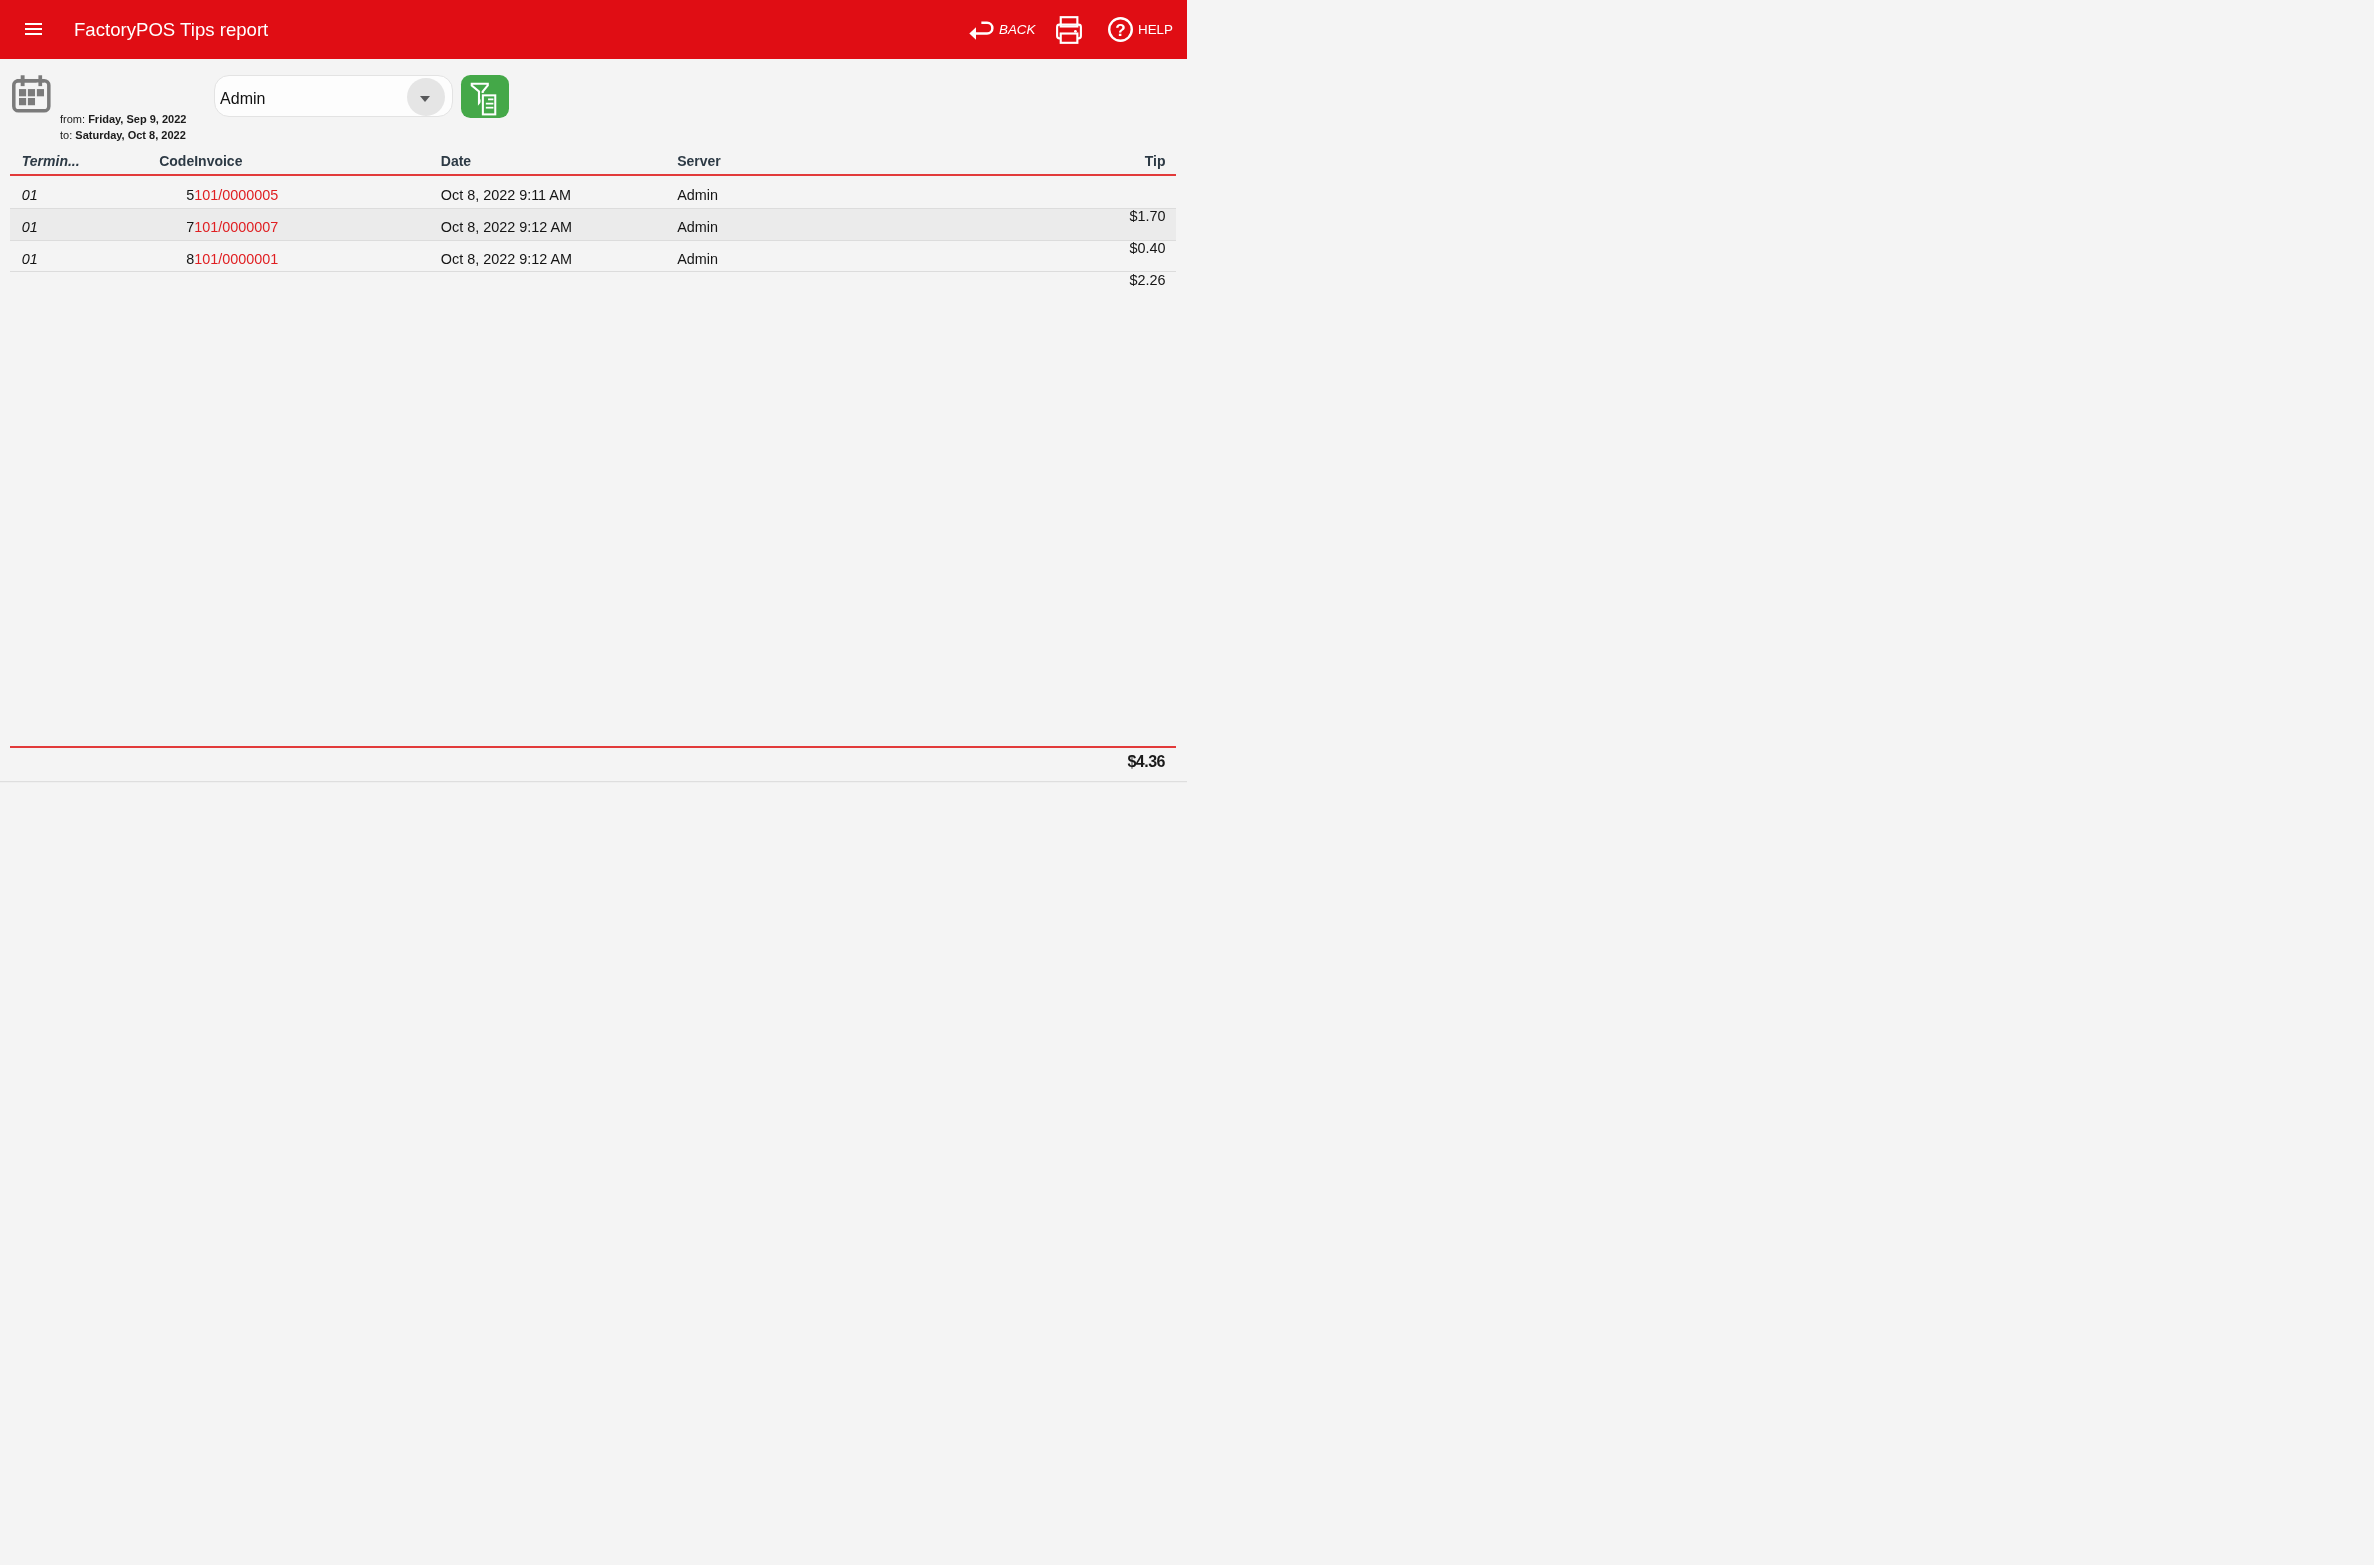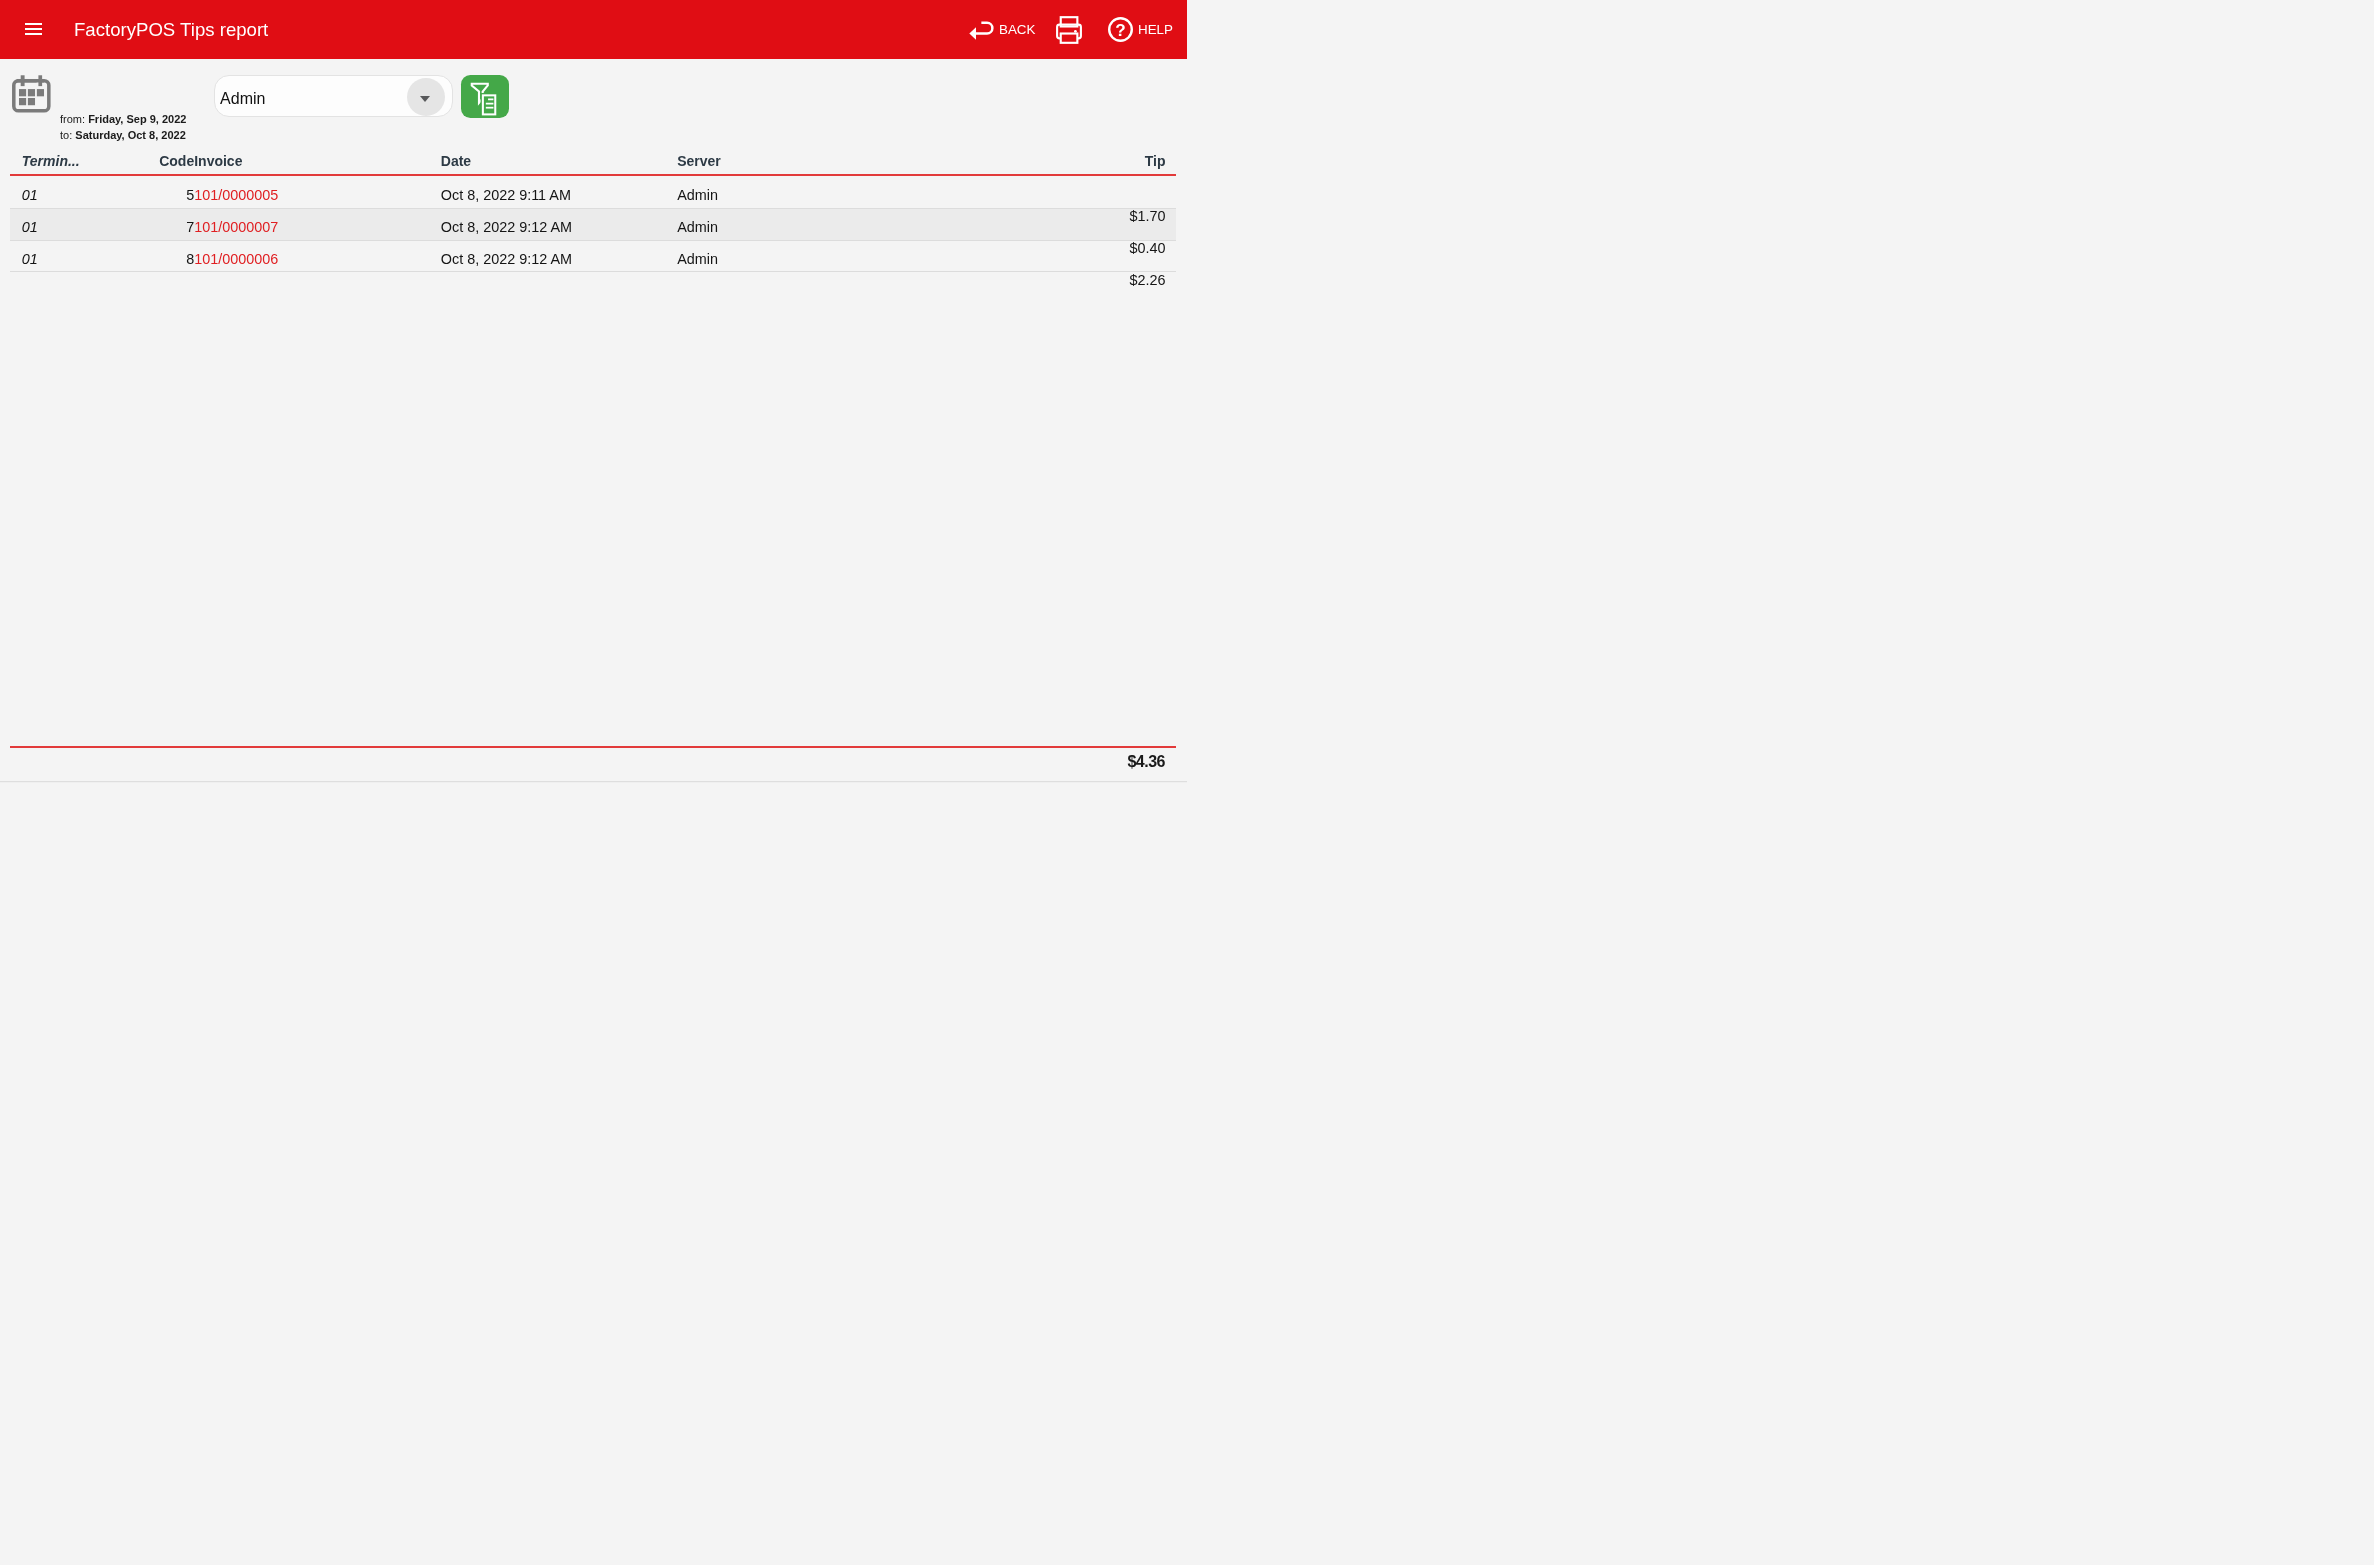--- a/index.html
+++ b/index.html
@@ -53,21 +53,21 @@
       <div class="b1"></div>
       <div class="b2"></div>
       <div class="b3"></div>
     </div>
   <div class="title">FactoryPOS Tips report</div>
 
   <svg class="hicon" style="left:968px; top:19.5px;" width="28" height="21.3" viewBox="0 0 30 23">
     <path d="M14.3 3.1 H20.5 A5.7 5.7 0 0 1 20.5 14.5 H8" fill="none" stroke="#fff" stroke-width="2.7"></path>
     <path d="M1.3 14.5 L8.5 7.8 V21.2 Z" fill="#fff"></path>
   </svg>
-  <div class="htext" style="left:999px;">BACK</div>
+  <div class="htext" style="left:999px;font-style:italic;">BACK</div>
 
   <svg class="hicon" style="left:1056px; top:16px;" width="26" height="28" viewBox="0 0 28 30">
     <rect x="5.1" y="1.2" width="17.9" height="10" fill="none" stroke="#fff" stroke-width="2.3"></rect>
     <rect x="1.2" y="9.2" width="25.6" height="14.8" rx="2.6" fill="none" stroke="#fff" stroke-width="2.3"></rect>
     <circle cx="20.9" cy="16.4" r="1.5" fill="#fff"></circle>
     <rect x="5.1" y="18.8" width="17.9" height="10" fill="#e00d14" stroke="#fff" stroke-width="2.3"></rect>
   </svg>
 
   <svg class="hicon" style="left:1108px; top:17px;" width="25" height="25" viewBox="0 0 27 27">
     <circle cx="13.5" cy="13.5" r="12.2" fill="none" stroke="#fff" stroke-width="2.6"></circle>
@@ -131,21 +131,21 @@
     <div class="c1">01</div>
       <div class="c2">7</div>
       <div class="c3 inv">101/0000007</div>
       <div class="c4">Oct 8, 2022 9:12 AM</div>
       <div class="c5">Admin</div>
       <div class="c6">$0.40</div>
   </div>
   <div class="trow r3">
     <div class="c1">01</div>
       <div class="c2">8</div>
-      <div class="c3 inv">101/0000006</div>
+      <div class="c3 inv">101/0000001</div>
       <div class="c4">Oct 8, 2022 9:12 AM</div>
       <div class="c5">Admin</div>
       <div class="c6">$2.26</div>
   </div>
 </div>
 
 <div class="totline"></div>
 <div class="total">$4.36</div>
 <div class="bstrip"></div>
 

